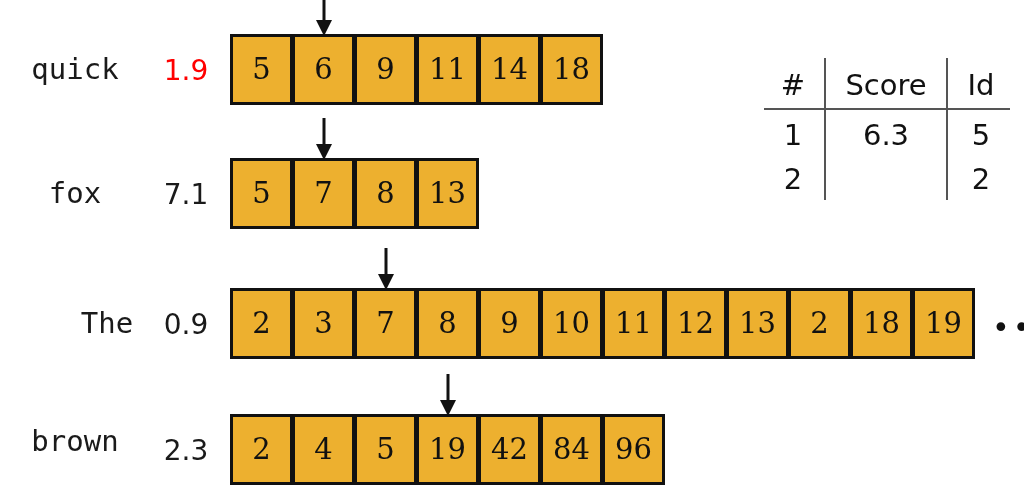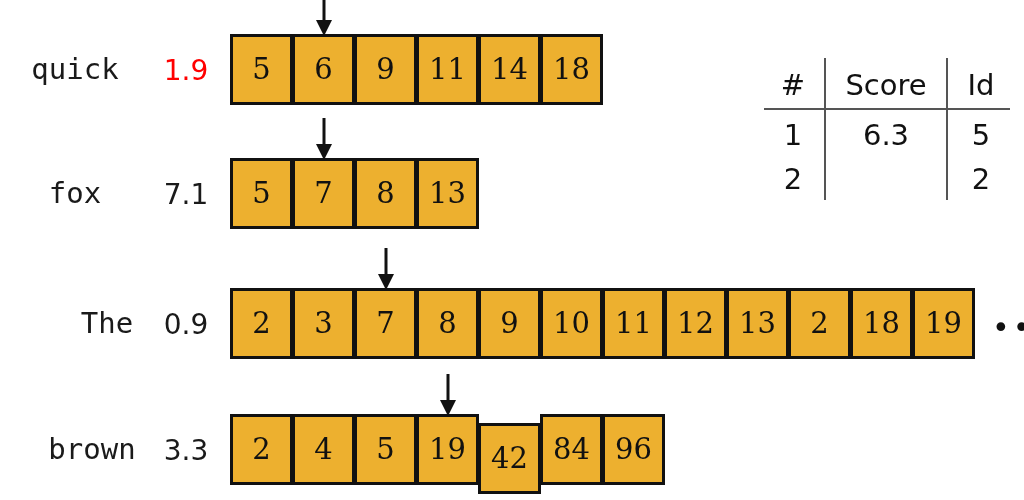--- a/index.html
+++ b/index.html
@@ -192,28 +192,28 @@
         </div>
         <div class="ellipsis" style="left: 992px; top: 22px;">•••</div>
         <div class="arrow" style="left: 374.5px; top: -40px;">
           <svg width="22" height="44" viewBox="0 0 22 44">
             <line x1="11" y1="0" x2="11" y2="34" stroke="#111111" stroke-width="3"></line>
             <polygon points="11,42 3,26 19,26" fill="#111111"></polygon>
           </svg>
         </div>
       </div>
       <div class="row" style="top: 414px;">
-        <div class="term-label" style="top: 18px; padding-left: 17px;">brown</div>
-        <div class="term-score" style="top: 20px;">3.3</div>
+        <div class="term-label" style="top: 10px;">brown</div>
+        <div class="term-score" style="top: 20px;">2.3</div>
         <div class="cells">
           <div class="cell" style="width: 63px;">2</div>
           <div class="cell" style="width: 63px;">4</div>
           <div class="cell" style="width: 63px;">5</div>
           <div class="cell" style="width: 63px;">19</div>
-          <div class="cell" style="width: 63px; margin-top: 9px;">42</div>
+          <div class="cell" style="width: 63px;">42</div>
           <div class="cell" style="width: 63px;">84</div>
           <div class="cell" style="width: 63px;">96</div>
         </div>
         <div class="arrow" style="left: 436.5px; top: -40px;">
           <svg width="22" height="44" viewBox="0 0 22 44">
             <line x1="11" y1="0" x2="11" y2="34" stroke="#111111" stroke-width="3"></line>
             <polygon points="11,42 3,26 19,26" fill="#111111"></polygon>
           </svg>
         </div>
       </div>

